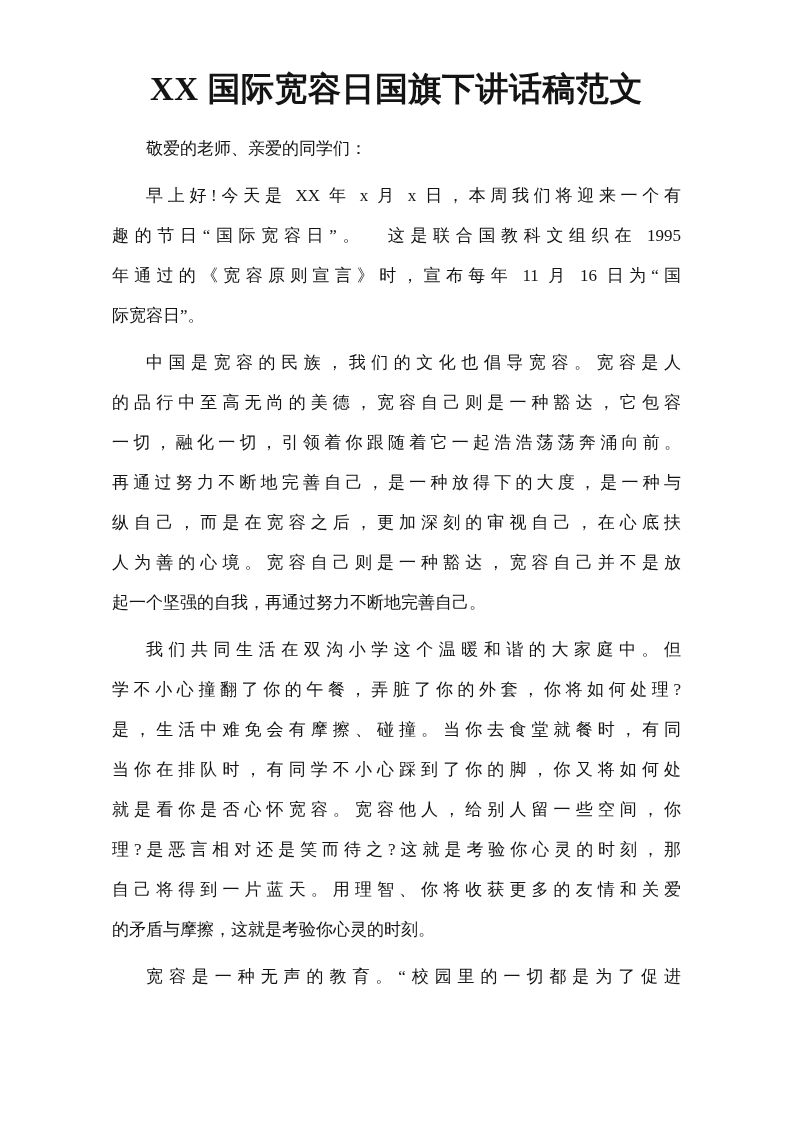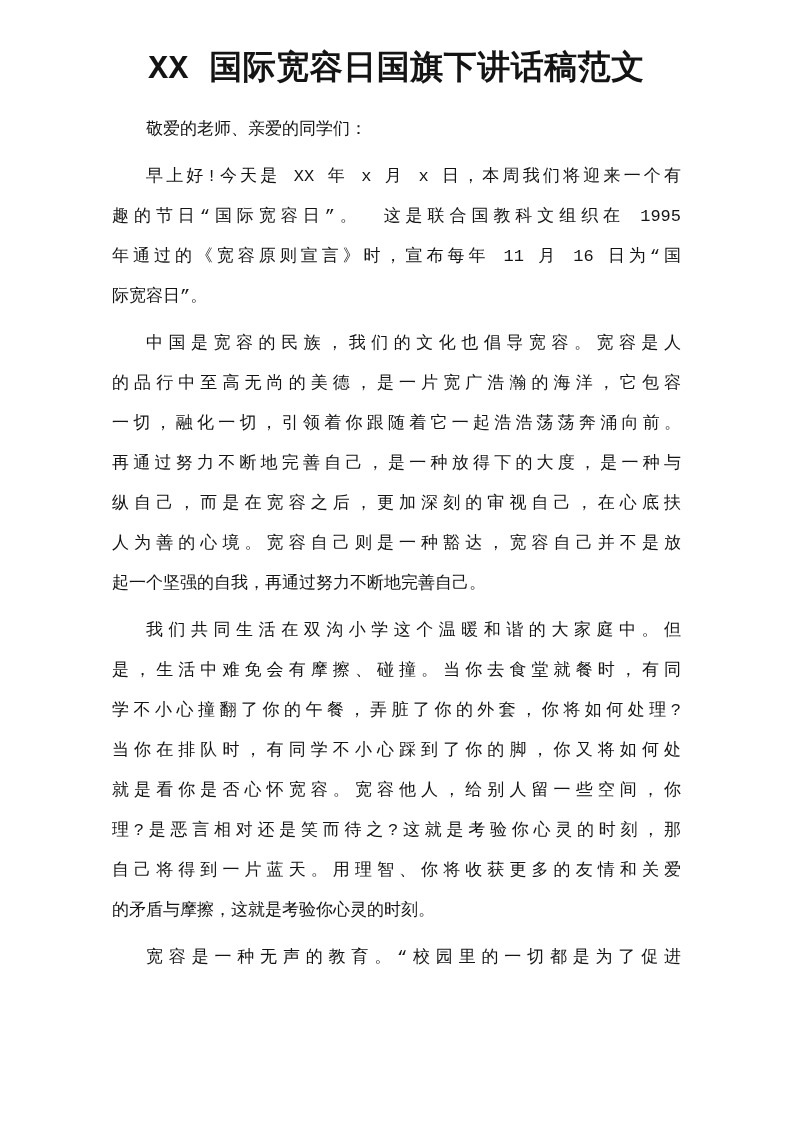--- a/index.html
+++ b/index.html
@@ -9,24 +9,24 @@
   }
   body {
     width: 793px;
     height: 1122px;
     overflow: hidden;
   }
   .page {
     box-sizing: border-box;
     width: 793px;
     height: 1122px;
-    padding: 48px 112px 0 112px;
+    padding: 67px 112px 0 112px;
     background: var(--page-bg, #ffffff);
     color: var(--text-color, #141414);
-    font-family: Liberation Mono, monospace;
+    font-family: Liberation Serif, serif;
   }
   .doc-title {
     margin: 0 0 18px 0;
     font-size: 33px;
     line-height: 44px;
     font-weight: bold;
     text-align: center;
     white-space: nowrap;
     letter-spacing: 0.5px;
   }
@@ -61,31 +61,31 @@
         <div class="line first last">敬爱的老师、亲爱的同学们：</div>
       </div>
       <div class="para">
         <div class="line first">早上好!今天是 XX 年 x 月 x 日，本周我们将迎来一个有</div>
         <div class="line">趣的节日“国际宽容日”。　这是联合国教科文组织在 1995</div>
         <div class="line">年通过的《宽容原则宣言》时，宣布每年 11 月 16 日为“国</div>
         <div class="line last">际宽容日”。</div>
       </div>
       <div class="para">
         <div class="line first">中国是宽容的民族，我们的文化也倡导宽容。宽容是人</div>
-        <div class="line">的品行中至高无尚的美德，是一片宽广浩瀚的海洋，它包容</div>
+        <div class="line">的品行中至高无尚的美德，宽容自己则是一种豁达，它包容</div>
         <div class="line">一切，融化一切，引领着你跟随着它一起浩浩荡荡奔涌向前。</div>
         <div class="line">再通过努力不断地完善自己，是一种放得下的大度，是一种与</div>
         <div class="line">纵自己，而是在宽容之后，更加深刻的审视自己，在心底扶</div>
         <div class="line">人为善的心境。宽容自己则是一种豁达，宽容自己并不是放</div>
         <div class="line last">起一个坚强的自我，再通过努力不断地完善自己。</div>
       </div>
       <div class="para">
         <div class="line first">我们共同生活在双沟小学这个温暖和谐的大家庭中。但</div>
+        <div class="line">学不小心撞翻了你的午餐，弄脏了你的外套，你将如何处理?</div>
         <div class="line">是，生活中难免会有摩擦、碰撞。当你去食堂就餐时，有同</div>
-        <div class="line">学不小心撞翻了你的午餐，弄脏了你的外套，你将如何处理?</div>
         <div class="line">当你在排队时，有同学不小心踩到了你的脚，你又将如何处</div>
         <div class="line">就是看你是否心怀宽容。宽容他人，给别人留一些空间，你</div>
         <div class="line">理?是恶言相对还是笑而待之?这就是考验你心灵的时刻，那</div>
         <div class="line">自己将得到一片蓝天。用理智、你将收获更多的友情和关爱</div>
         <div class="line last">的矛盾与摩擦，这就是考验你心灵的时刻。</div>
       </div>
       <div class="para">
         <div class="line first">宽容是一种无声的教育。“校园里的一切都是为了促进</div>
       </div>
     </div>

